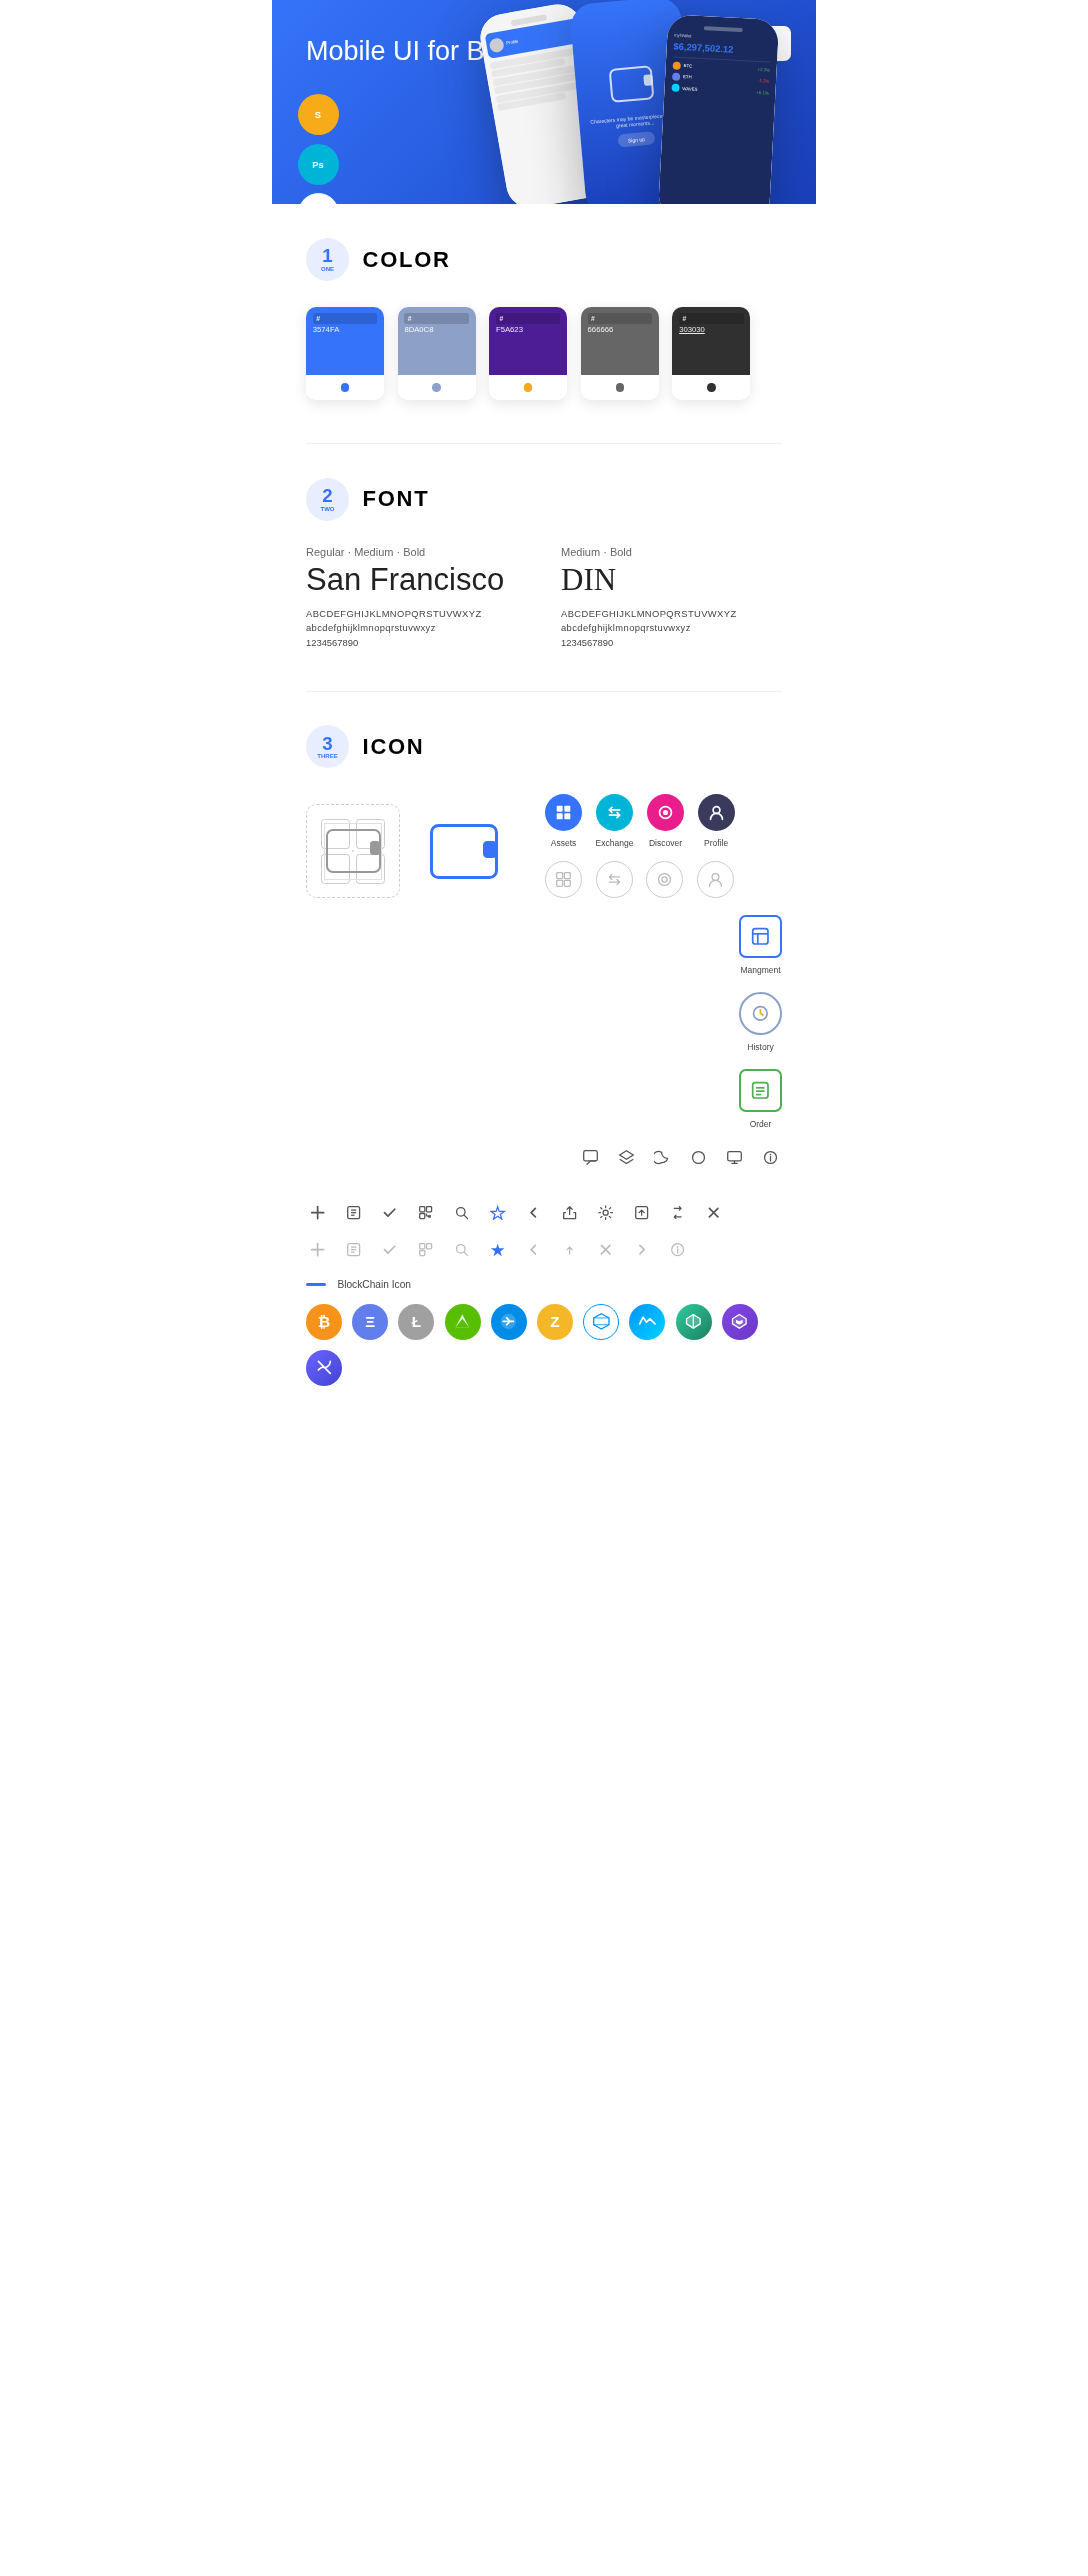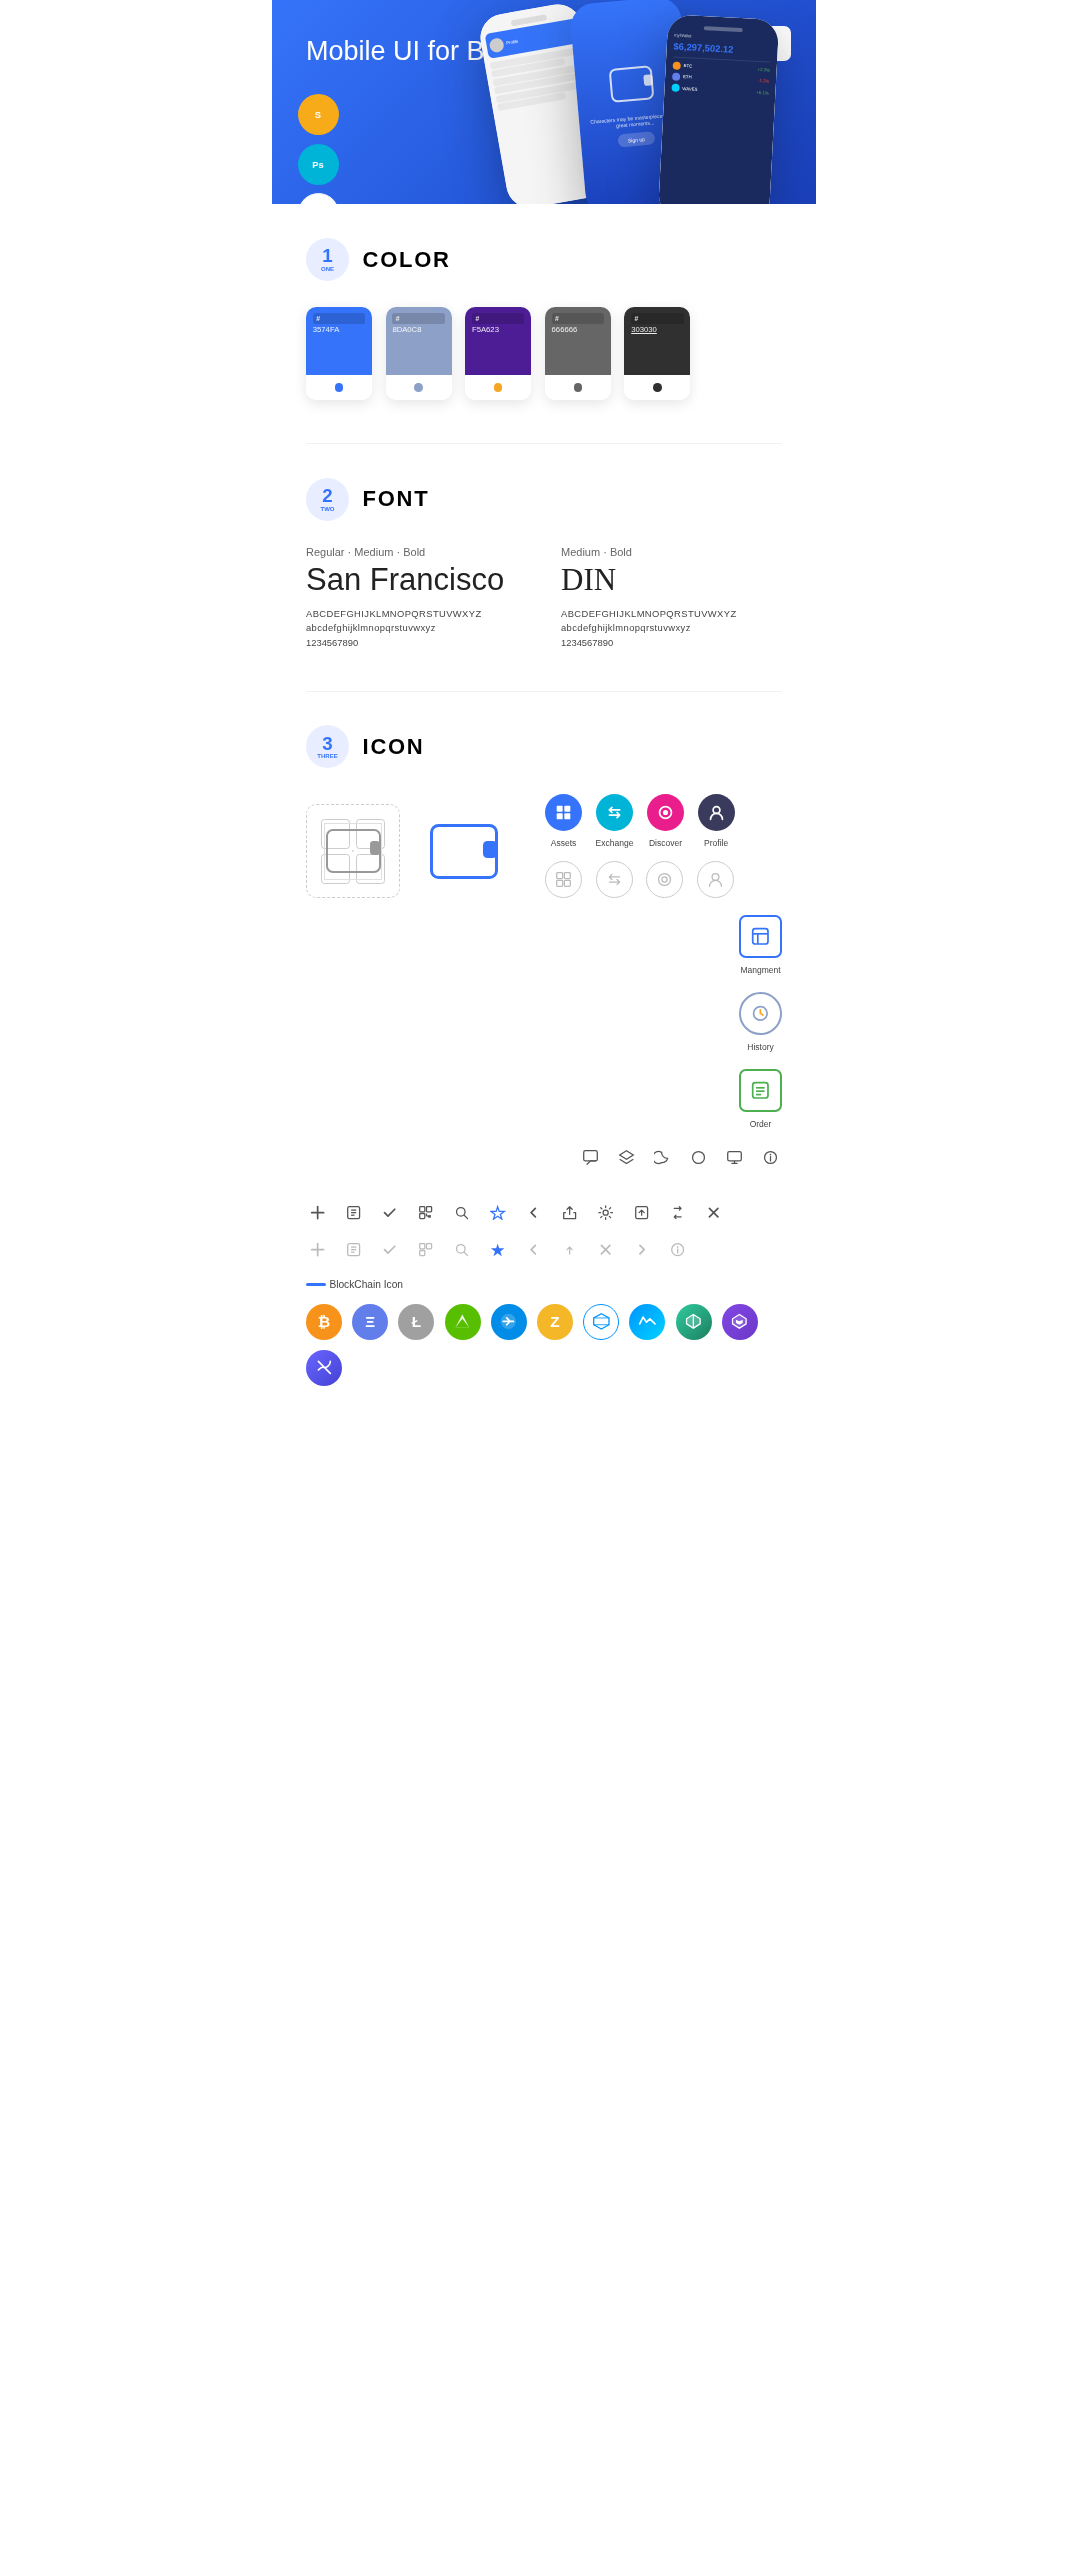--- a/index.html
+++ b/index.html
@@ -138,21 +138,21 @@
     .color-section { margin-bottom: 43px; }
     .color-swatches {
       display: flex;
       gap: 13.6px;
       flex-wrap: wrap;
     }
     .color-swatch {
       border-radius: 10.2px;
       overflow: hidden;
       box-shadow: 0 3.4px 12.8px rgba(0,0,0,0.1);
-      width: 66px;
+      width: 78px;
     }
     .color-top {
       height: 68px;
       display: flex;
       flex-direction: column;
       justify-content: flex-start;
       padding: 6.8px;
     }
     .color-hex {
       font-size: 6.8px;
@@ -404,21 +404,21 @@
       align-items: center;
       justify-content: center;
       font-size: 13.6px;
       color: #3574FA;
     }
 
     
     .blockchain-label {
       display: flex;
       align-items: center;
-      gap: 3px;
+      gap: 11px;
       margin-bottom: 13.6px;
     }
     .blockchain-line {
       width: 20.4px;
       height: 2.6px;
       background: #3574FA;
       border-radius: 1.7px;
     }
     .blockchain-text {
       font-size: 10.2px;

